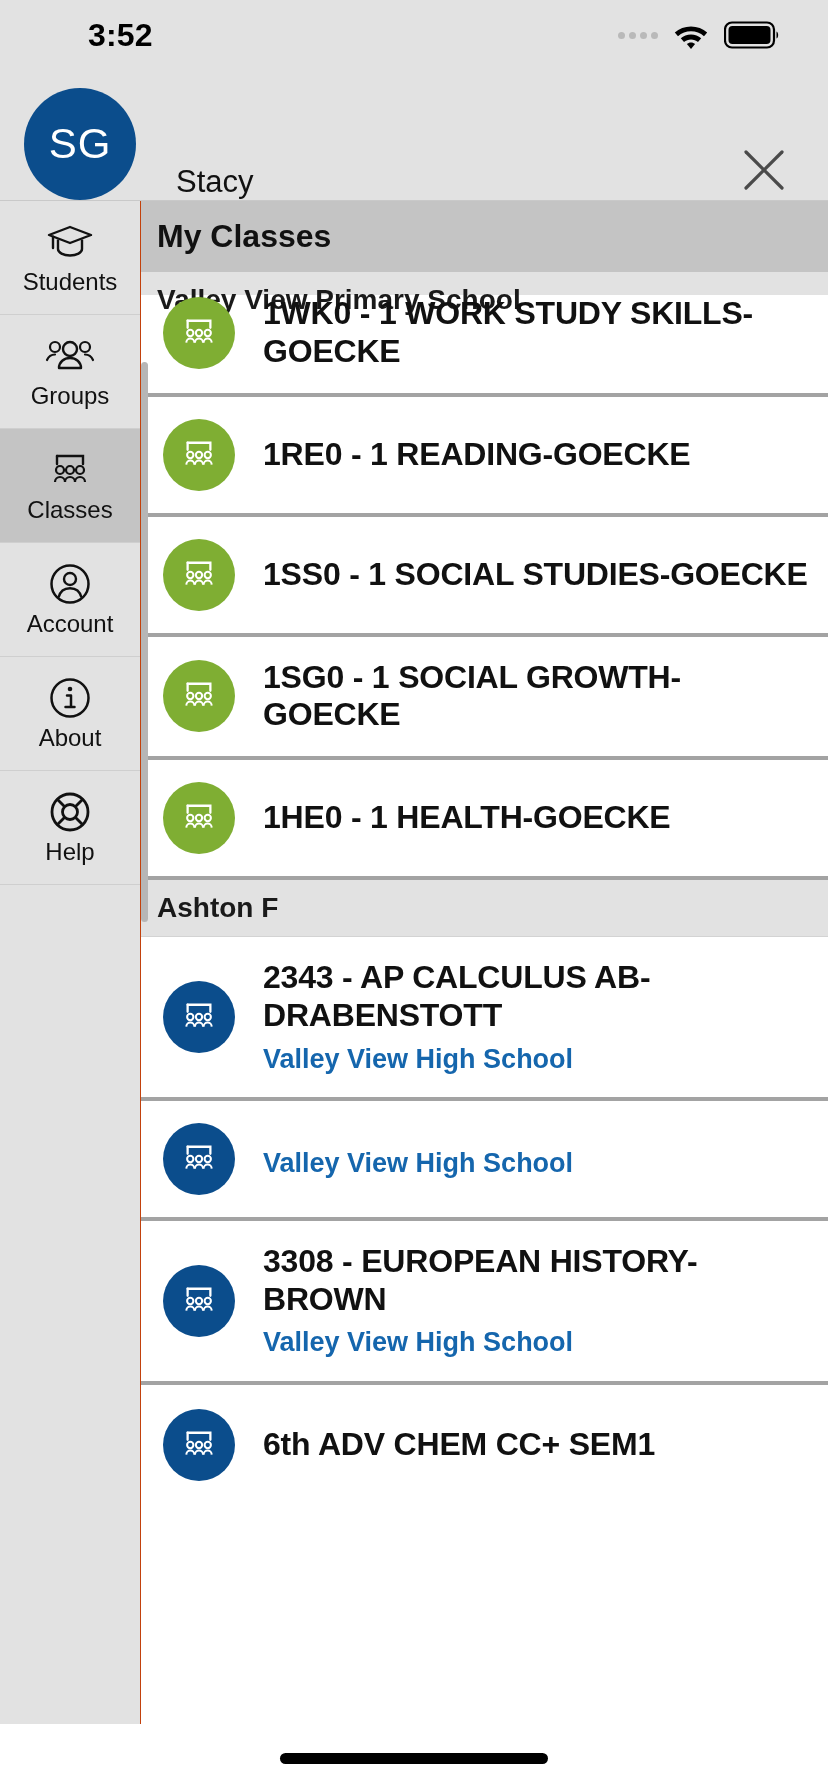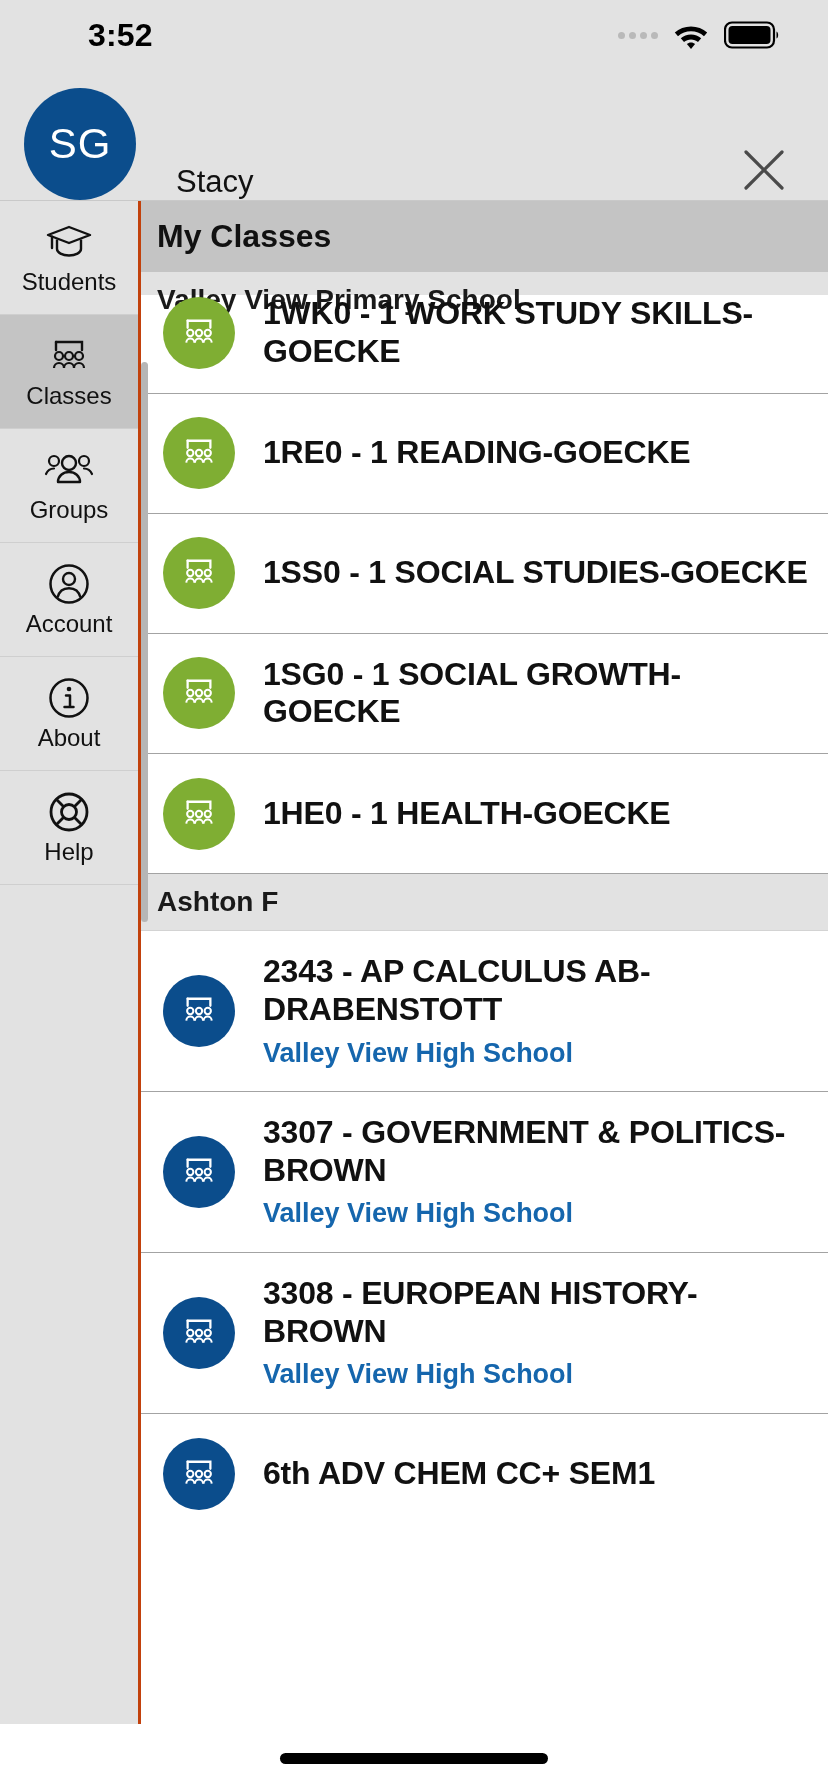--- a/index.html
+++ b/index.html
@@ -95,21 +95,21 @@
     min-height: 0;
     background: #ffffff;
     border-top: 1px solid #c9c9c9;
   }
 
   
   .sidebar {
     flex: 0 0 141px;
     width: 141px;
     background: #404040;
-    border-right: 3px solid #c2410c;
+    border-right: 1px solid #c2410c;
     display: flex;
     flex-direction: column;
   }
   .side-item {
     flex: 0 0 114px;
     height: 114px;
     border-bottom: 1px solid #cfcfcf;
     display: flex;
     flex-direction: column;
     align-items: center;
@@ -163,21 +163,21 @@
     height: 57px;
     display: flex;
     align-items: center;
     border-bottom: 1px solid #d3d3d3;
   }
 
   .row {
     display: flex;
     align-items: center;
     padding: 22px 18px 22px 22px;
-    border-bottom: 1px solid #a3a3a3;
+    border-bottom: 4px solid #a3a3a3;
     background: #fff;
     min-height: 120px;
   }
   .row-icon {
     flex: 0 0 72px;
     width: 72px; height: 72px;
     border-radius: 50%;
     display: flex;
     align-items: center;
     justify-content: center;
@@ -281,47 +281,47 @@
       <div class="side-item">
         <svg class="side-icon" width="48" height="38" viewBox="0 0 48 38">
           <path d="M24 4 L45 12 L24 20 L3 12 Z" fill="none" stroke="#111" stroke-width="2.4" stroke-linejoin="round"></path>
           <path d="M12 16.5 V26 c0 3.6 5.4 6.5 12 6.5 s12-2.9 12-6.5 V16.5" fill="none" stroke="#111" stroke-width="2.4" stroke-linejoin="round"></path>
           <line x1="7" y1="13.8" x2="7" y2="25" stroke="#111" stroke-width="2.4" stroke-linecap="round"></line>
         </svg>
         <span class="side-label">Students</span>
       </div>
 
 
+      <div class="side-item">
+        <svg class="side-icon" width="50" height="36" viewBox="0 0 50 36">
+          <circle cx="25" cy="11" r="7" fill="none" stroke="#111" stroke-width="2.4"></circle>
+          <circle cx="10" cy="9" r="5" fill="none" stroke="#111" stroke-width="2.2"></circle>
+          <circle cx="40" cy="9" r="5" fill="none" stroke="#111" stroke-width="2.2"></circle>
+          <path d="M14 30 c0-6 5-10 11-10 s11 4 11 10 z" fill="none" stroke="#111" stroke-width="2.4" stroke-linejoin="round"></path>
+          <path d="M2 22 c1.5-3.5 4.5-5.5 8-5.5" fill="none" stroke="#111" stroke-width="2.2" stroke-linecap="round"></path>
+          <path d="M48 22 c-1.5-3.5-4.5-5.5-8-5.5" fill="none" stroke="#111" stroke-width="2.2" stroke-linecap="round"></path>
+        </svg>
+        <span class="side-label">Groups</span>
+      </div>
+
       <div class="side-item active">
         <svg class="side-icon" width="48" height="38" viewBox="0 0 48 38">
           <path d="M11 5 H37 V13" fill="none" stroke="#111" stroke-width="2.4" stroke-linecap="round"></path>
           <path d="M11 5 V13" fill="none" stroke="#111" stroke-width="2.4" stroke-linecap="round"></path>
           <circle cx="14" cy="19" r="4" fill="none" stroke="#111" stroke-width="2.2"></circle>
           <circle cx="24" cy="19" r="4" fill="none" stroke="#111" stroke-width="2.2"></circle>
           <circle cx="34" cy="19" r="4" fill="none" stroke="#111" stroke-width="2.2"></circle>
           <path d="M9 31 a5 5 0 0 1 10 0" fill="none" stroke="#111" stroke-width="2.2"></path>
           <path d="M19 31 a5 5 0 0 1 10 0" fill="none" stroke="#111" stroke-width="2.2"></path>
           <path d="M29 31 a5 5 0 0 1 10 0" fill="none" stroke="#111" stroke-width="2.2"></path>
         </svg>
         <span class="side-label">Classes</span>
       </div>
 
       <div class="side-item">
-        <svg class="side-icon" width="50" height="36" viewBox="0 0 50 36">
-          <circle cx="25" cy="11" r="7" fill="none" stroke="#111" stroke-width="2.4"></circle>
-          <circle cx="10" cy="9" r="5" fill="none" stroke="#111" stroke-width="2.2"></circle>
-          <circle cx="40" cy="9" r="5" fill="none" stroke="#111" stroke-width="2.2"></circle>
-          <path d="M14 30 c0-6 5-10 11-10 s11 4 11 10 z" fill="none" stroke="#111" stroke-width="2.4" stroke-linejoin="round"></path>
-          <path d="M2 22 c1.5-3.5 4.5-5.5 8-5.5" fill="none" stroke="#111" stroke-width="2.2" stroke-linecap="round"></path>
-          <path d="M48 22 c-1.5-3.5-4.5-5.5-8-5.5" fill="none" stroke="#111" stroke-width="2.2" stroke-linecap="round"></path>
-        </svg>
-        <span class="side-label">Groups</span>
-      </div>
-
-      <div class="side-item">
         <svg class="side-icon" width="42" height="42" viewBox="0 0 42 42">
           <circle cx="21" cy="21" r="18.5" fill="none" stroke="#111" stroke-width="2.5"></circle>
           <circle cx="21" cy="16" r="6" fill="none" stroke="#111" stroke-width="2.4"></circle>
           <path d="M9.5 34.5 c1.5-6 6-9.3 11.5-9.3 s10 3.3 11.5 9.3" fill="none" stroke="#111" stroke-width="2.4"></path>
         </svg>
         <span class="side-label">Account</span>
       </div>
 
       <div class="side-item">
         <svg class="side-icon" width="42" height="42" viewBox="0 0 42 42">
@@ -465,21 +465,20 @@
                   <path d="M11 5 V13" fill="none" stroke="#fff" stroke-width="2.6" stroke-linecap="round"></path>
                   <circle cx="14" cy="19" r="3.6" fill="none" stroke="#fff" stroke-width="2.3"></circle>
                   <circle cx="24" cy="19" r="3.6" fill="none" stroke="#fff" stroke-width="2.3"></circle>
                   <circle cx="34" cy="19" r="3.6" fill="none" stroke="#fff" stroke-width="2.3"></circle>
                   <path d="M9.5 30 a4.6 4.6 0 0 1 9.2 0" fill="none" stroke="#fff" stroke-width="2.3"></path>
                   <path d="M19.4 30 a4.6 4.6 0 0 1 9.2 0" fill="none" stroke="#fff" stroke-width="2.3"></path>
                   <path d="M29.3 30 a4.6 4.6 0 0 1 9.2 0" fill="none" stroke="#fff" stroke-width="2.3"></path>
                 </svg>
               </div>
               <div class="row-text">
-                <div class="row-title">3307 - GOVERNMENT &amp; POLITICS-BROWN</div>
                 <div class="row-sub">Valley View High School</div>
               </div>
             </div>
             <div class="row">
               <div class="row-icon blue">
                 <svg width="42" height="34" viewBox="0 0 48 38">
                   <path d="M11 5 H37 V13" fill="none" stroke="#fff" stroke-width="2.6" stroke-linecap="round"></path>
                   <path d="M11 5 V13" fill="none" stroke="#fff" stroke-width="2.6" stroke-linecap="round"></path>
                   <circle cx="14" cy="19" r="3.6" fill="none" stroke="#fff" stroke-width="2.3"></circle>
                   <circle cx="24" cy="19" r="3.6" fill="none" stroke="#fff" stroke-width="2.3"></circle>

